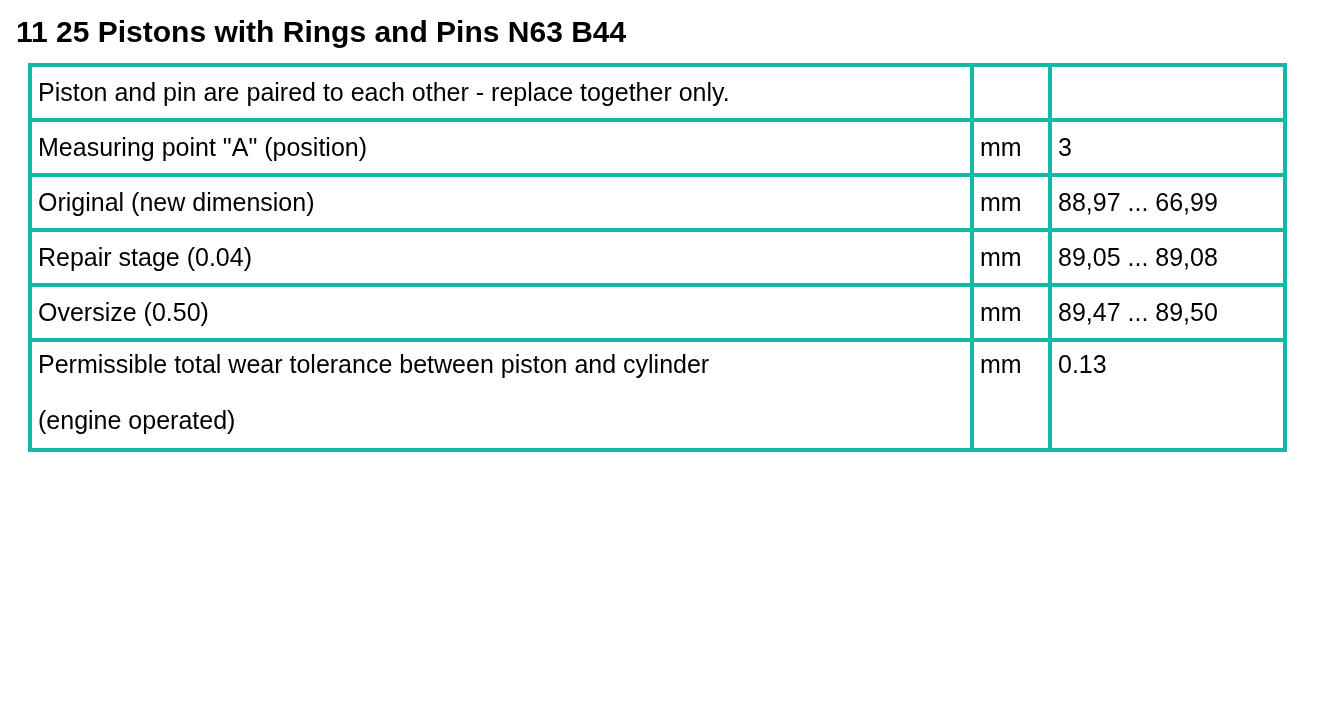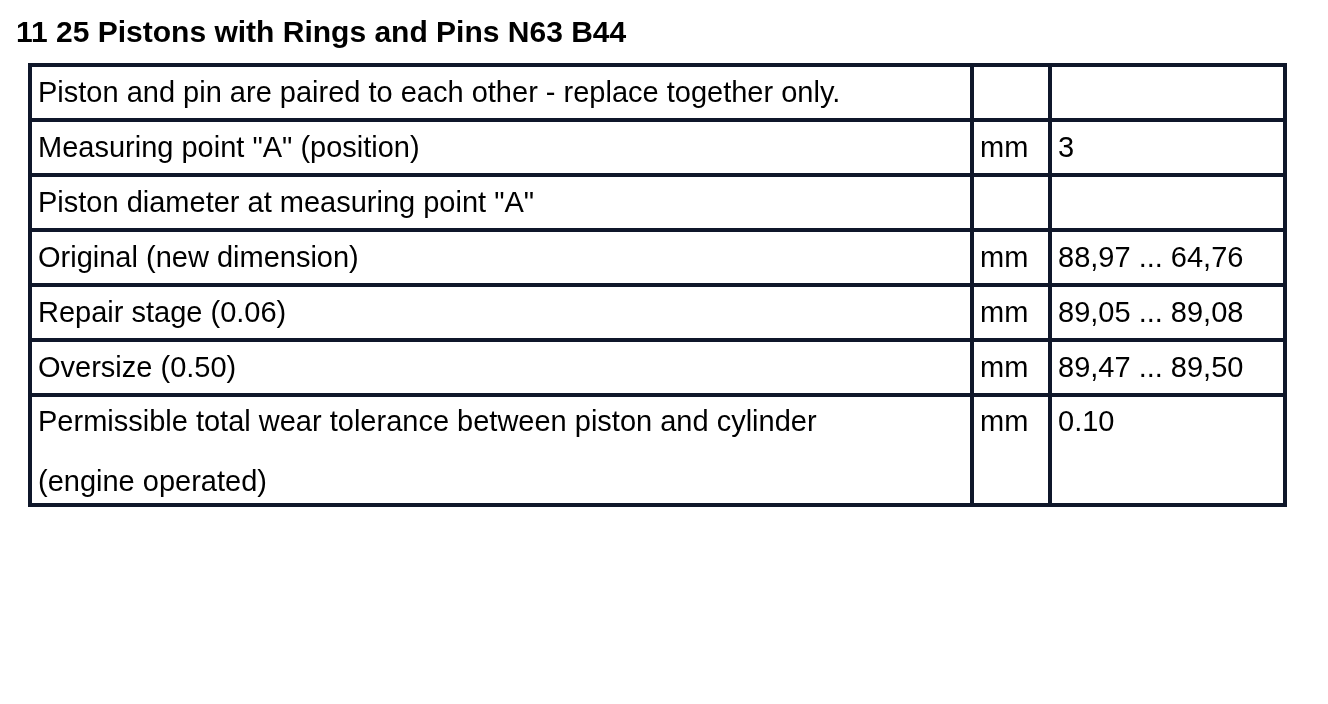--- a/index.html
+++ b/index.html
@@ -26,22 +26,22 @@
   }
   table.spec-table {
     position: absolute;
     left: 28px;
     top: 63px;
     border-collapse: collapse;
     table-layout: fixed;
     width: 1255px;
   }
   table.spec-table td {
-    border: 4px solid #0f172a;
-    font-size: 29px;
+    border: 4px solid #14b8a6;
+    font-size: 25px;
     line-height: 1.15;
     padding: 2px 4px 2px 6px;
     vertical-align: middle;
     overflow: hidden;
     white-space: nowrap;
   }
   tr.row-single {
     height: 55px;
   }
   tr.row-tall {
@@ -78,42 +78,37 @@
         <td class="cell-label">Piston and pin are paired to each other - replace together only.</td>
         <td class="cell-unit"></td>
         <td class="cell-value"></td>
       </tr>
       <tr class="row-single">
         <td class="cell-label">Measuring point "A" (position)</td>
         <td class="cell-unit">mm</td>
         <td class="cell-value">3</td>
       </tr>
       <tr class="row-single">
-        <td class="cell-label">Piston diameter at measuring point "A"</td>
-        <td class="cell-unit"></td>
-        <td class="cell-value"></td>
+        <td class="cell-label">Original (new dimension)</td>
+        <td class="cell-unit">mm</td>
+        <td class="cell-value">88,97 ... 66,99</td>
       </tr>
       <tr class="row-single">
-        <td class="cell-label">Original (new dimension)</td>
-        <td class="cell-unit">mm</td>
-        <td class="cell-value">88,97 ... 64,76</td>
-      </tr>
-      <tr class="row-single">
-        <td class="cell-label">Repair stage (0.06)</td>
+        <td class="cell-label">Repair stage (0.04)</td>
         <td class="cell-unit">mm</td>
         <td class="cell-value">89,05 ... 89,08</td>
       </tr>
       <tr class="row-single">
         <td class="cell-label">Oversize (0.50)</td>
         <td class="cell-unit">mm</td>
         <td class="cell-value">89,47 ... 89,50</td>
       </tr>
       <tr class="row-tall">
         <td class="cell-label">
           <span class="label-line">Permissible total wear tolerance between piston and cylinder</span>
           <span class="label-line label-line-2">(engine operated)</span>
         </td>
         <td class="cell-unit">mm</td>
-        <td class="cell-value">0.10</td>
+        <td class="cell-value">0.13</td>
       </tr>
     </tbody>
   </table>
 </div>
 
 </body></html>

